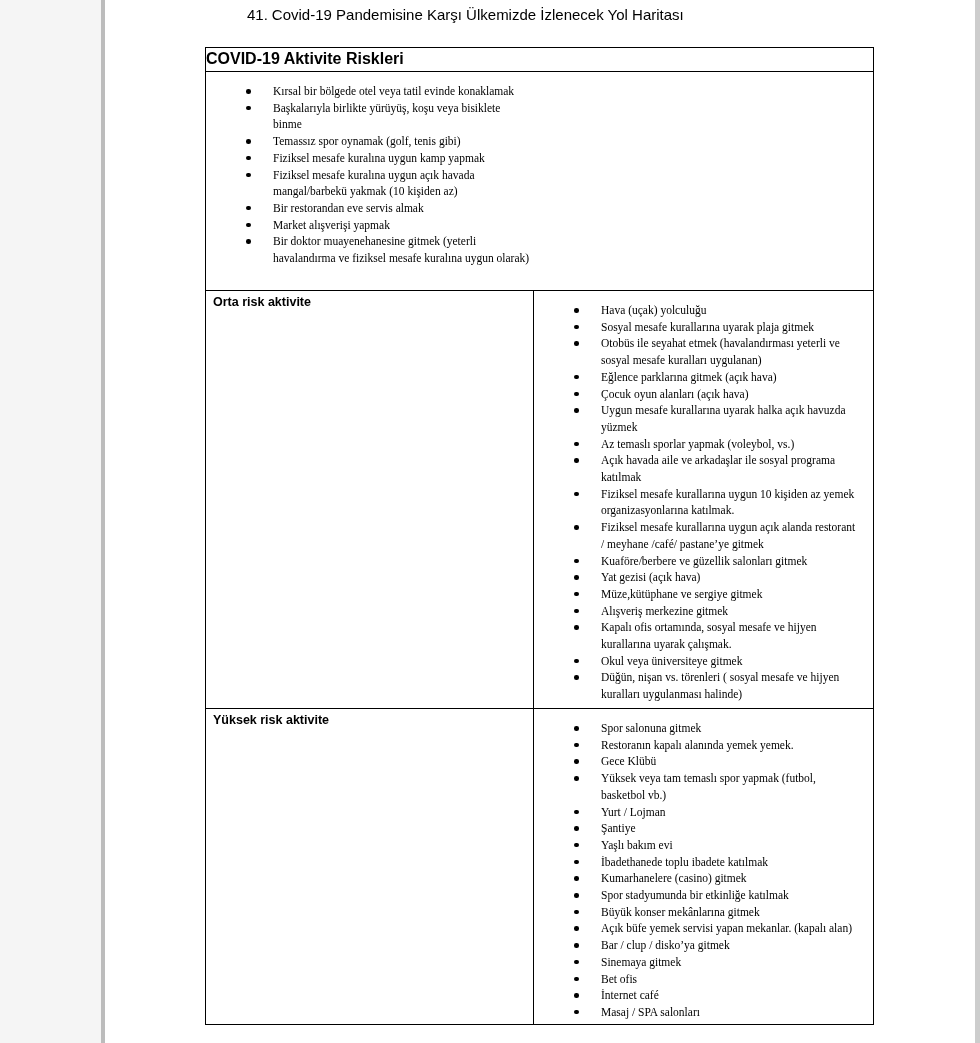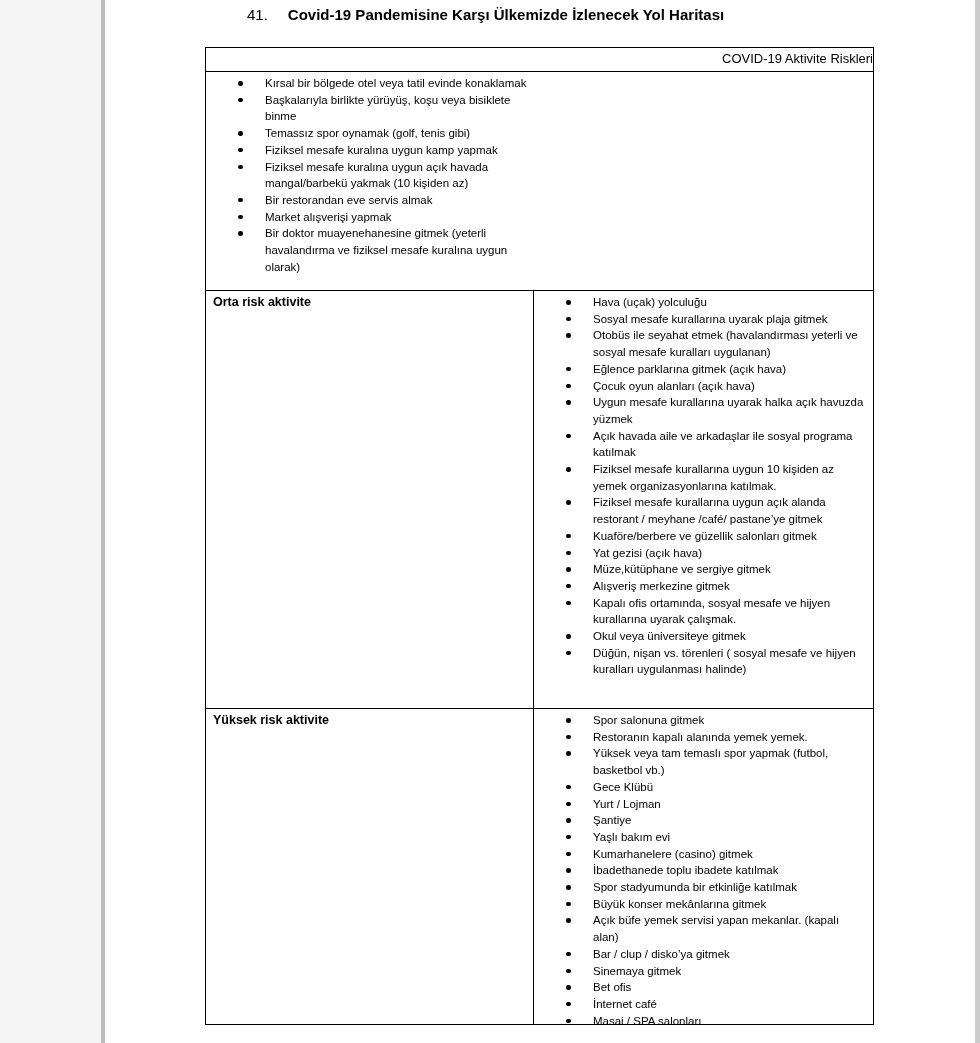--- a/index.html
+++ b/index.html
@@ -7,39 +7,39 @@
     width:980px;height:1043px;position:relative;overflow:hidden;
     background:#ffffff;
     font-family:"Liberation Sans", sans-serif;
     color:#000;
   }
   .left-margin{position:absolute;left:0;top:0;width:101px;height:1043px;background:#f5f5f5;}
   .left-divider{position:absolute;left:101px;top:0;width:4px;height:1043px;background:#bcbcbc;}
   .right-edge{position:absolute;right:0;top:0;width:5px;height:1043px;background:#cdcdcd;}
   .clipped-top{position:absolute;left:841px;top:0;height:4px;overflow:hidden;white-space:nowrap;}
   .title{position:absolute;left:247px;top:6px;font-size:15px;white-space:nowrap;}
-  .title .num{font-weight:400;margin-right:20px;}
-  .title .ttl{font-weight:700;margin-top:26px;}
+  .title .num{font-weight:400;margin-right:4px;}
+  .title .ttl{font-weight:400;margin-top:26px;}
   .rtable{
     position:absolute;left:205px;top:47px;width:669px;height:978px;
     border:1px solid #000;box-sizing:border-box;background:#fff;
   }
   .thead{
-    height:23px;line-height:22px;text-align:right;font-weight:400;font-size:13px;
+    height:23px;line-height:22px;text-align:left;font-weight:700;font-size:16px;
     box-sizing:border-box;
   }
   .trow{
     display:flex;box-sizing:border-box;border-top:1px solid #000;overflow:hidden;
   }
   .cell-label{
     width:328px;box-sizing:border-box;border-right:1px solid #000;
     font-weight:700;font-size:12.5px;padding:4px 6px 0 7px;
   }
   .cell-items{width:339px;box-sizing:border-box;overflow:hidden;}
-  .cell-items ul{list-style:none;margin:0;padding:3px 6px 0 0;}
+  .cell-items ul{list-style:none;margin:8px;padding:3px 6px 0 0;font-family:Liberation Serif, serif;}
   .cell-items li{
     position:relative;padding-left:59px;font-size:11.5px;line-height:16.7px;
   }
   .cell-items li .dot{
     position:absolute;left:32px;top:6px;width:4.5px;height:4.5px;border-radius:50%;background:#000;
   }
 </style>
 </head>
 <body>
 
@@ -72,46 +72,47 @@
       <div class="trow" style="height: 418px;">
         <div class="cell-label">Orta risk aktivite</div>
         <div class="cell-items">
           <ul>
             <li><span class="dot"></span><span class="txt">Hava (uçak) yolculuğu</span></li>
             <li><span class="dot"></span><span class="txt">Sosyal mesafe kurallarına uyarak plaja gitmek</span></li>
             <li><span class="dot"></span><span class="txt">Otobüs ile seyahat etmek (havalandırması yeterli ve sosyal mesafe kuralları uygulanan)</span></li>
             <li><span class="dot"></span><span class="txt">Eğlence parklarına gitmek (açık hava)</span></li>
             <li><span class="dot"></span><span class="txt">Çocuk oyun alanları (açık hava)</span></li>
             <li><span class="dot"></span><span class="txt">Uygun mesafe kurallarına uyarak halka açık havuzda yüzmek</span></li>
+            <li><span class="dot"></span><span class="txt">Az temaslı sporlar yapmak (voleybol, vs.)</span></li>
             <li><span class="dot"></span><span class="txt">Açık havada aile ve arkadaşlar ile sosyal programa katılmak</span></li>
             <li><span class="dot"></span><span class="txt">Fiziksel mesafe kurallarına uygun 10 kişiden az yemek organizasyonlarına katılmak.</span></li>
             <li><span class="dot"></span><span class="txt">Fiziksel mesafe kurallarına uygun açık alanda restorant / meyhane /café/ pastane’ye gitmek</span></li>
             <li><span class="dot"></span><span class="txt">Kuaföre/berbere ve güzellik salonları gitmek</span></li>
             <li><span class="dot"></span><span class="txt">Yat gezisi (açık hava)</span></li>
             <li><span class="dot"></span><span class="txt">Müze,kütüphane ve sergiye gitmek</span></li>
             <li><span class="dot"></span><span class="txt">Alışveriş merkezine gitmek</span></li>
             <li><span class="dot"></span><span class="txt">Kapalı ofis ortamında, sosyal mesafe ve hijyen kurallarına uyarak çalışmak.</span></li>
             <li><span class="dot"></span><span class="txt">Okul veya üniversiteye gitmek</span></li>
             <li><span class="dot"></span><span class="txt">Düğün, nişan vs. törenleri ( sosyal mesafe ve hijyen kuralları uygulanması halinde)</span></li>
           </ul>
         </div>
       </div>
       <div class="trow" style="height: 317px;">
         <div class="cell-label">Yüksek risk aktivite</div>
         <div class="cell-items">
           <ul>
             <li><span class="dot"></span><span class="txt">Spor salonuna gitmek</span></li>
             <li><span class="dot"></span><span class="txt">Restoranın kapalı alanında yemek yemek.</span></li>
+            <li><span class="dot"></span><span class="txt">Gece Klübü</span></li>
             <li><span class="dot"></span><span class="txt">Yüksek veya tam temaslı spor yapmak (futbol, basketbol vb.)</span></li>
-            <li><span class="dot"></span><span class="txt">Gece Klübü</span></li>
             <li><span class="dot"></span><span class="txt">Yurt / Lojman</span></li>
             <li><span class="dot"></span><span class="txt">Şantiye</span></li>
             <li><span class="dot"></span><span class="txt">Yaşlı bakım evi</span></li>
+            <li><span class="dot"></span><span class="txt">İbadethanede toplu ibadete katılmak</span></li>
             <li><span class="dot"></span><span class="txt">Kumarhanelere (casino) gitmek</span></li>
-            <li><span class="dot"></span><span class="txt">İbadethanede toplu ibadete katılmak</span></li>
             <li><span class="dot"></span><span class="txt">Spor stadyumunda bir etkinliğe katılmak</span></li>
             <li><span class="dot"></span><span class="txt">Büyük konser mekânlarına gitmek</span></li>
             <li><span class="dot"></span><span class="txt">Açık büfe yemek servisi yapan mekanlar. (kapalı alan)</span></li>
             <li><span class="dot"></span><span class="txt">Bar / clup / disko’ya gitmek</span></li>
             <li><span class="dot"></span><span class="txt">Sinemaya gitmek</span></li>
             <li><span class="dot"></span><span class="txt">Bet ofis</span></li>
             <li><span class="dot"></span><span class="txt">İnternet café</span></li>
             <li><span class="dot"></span><span class="txt">Masaj / SPA salonları</span></li>
           </ul>
         </div>

